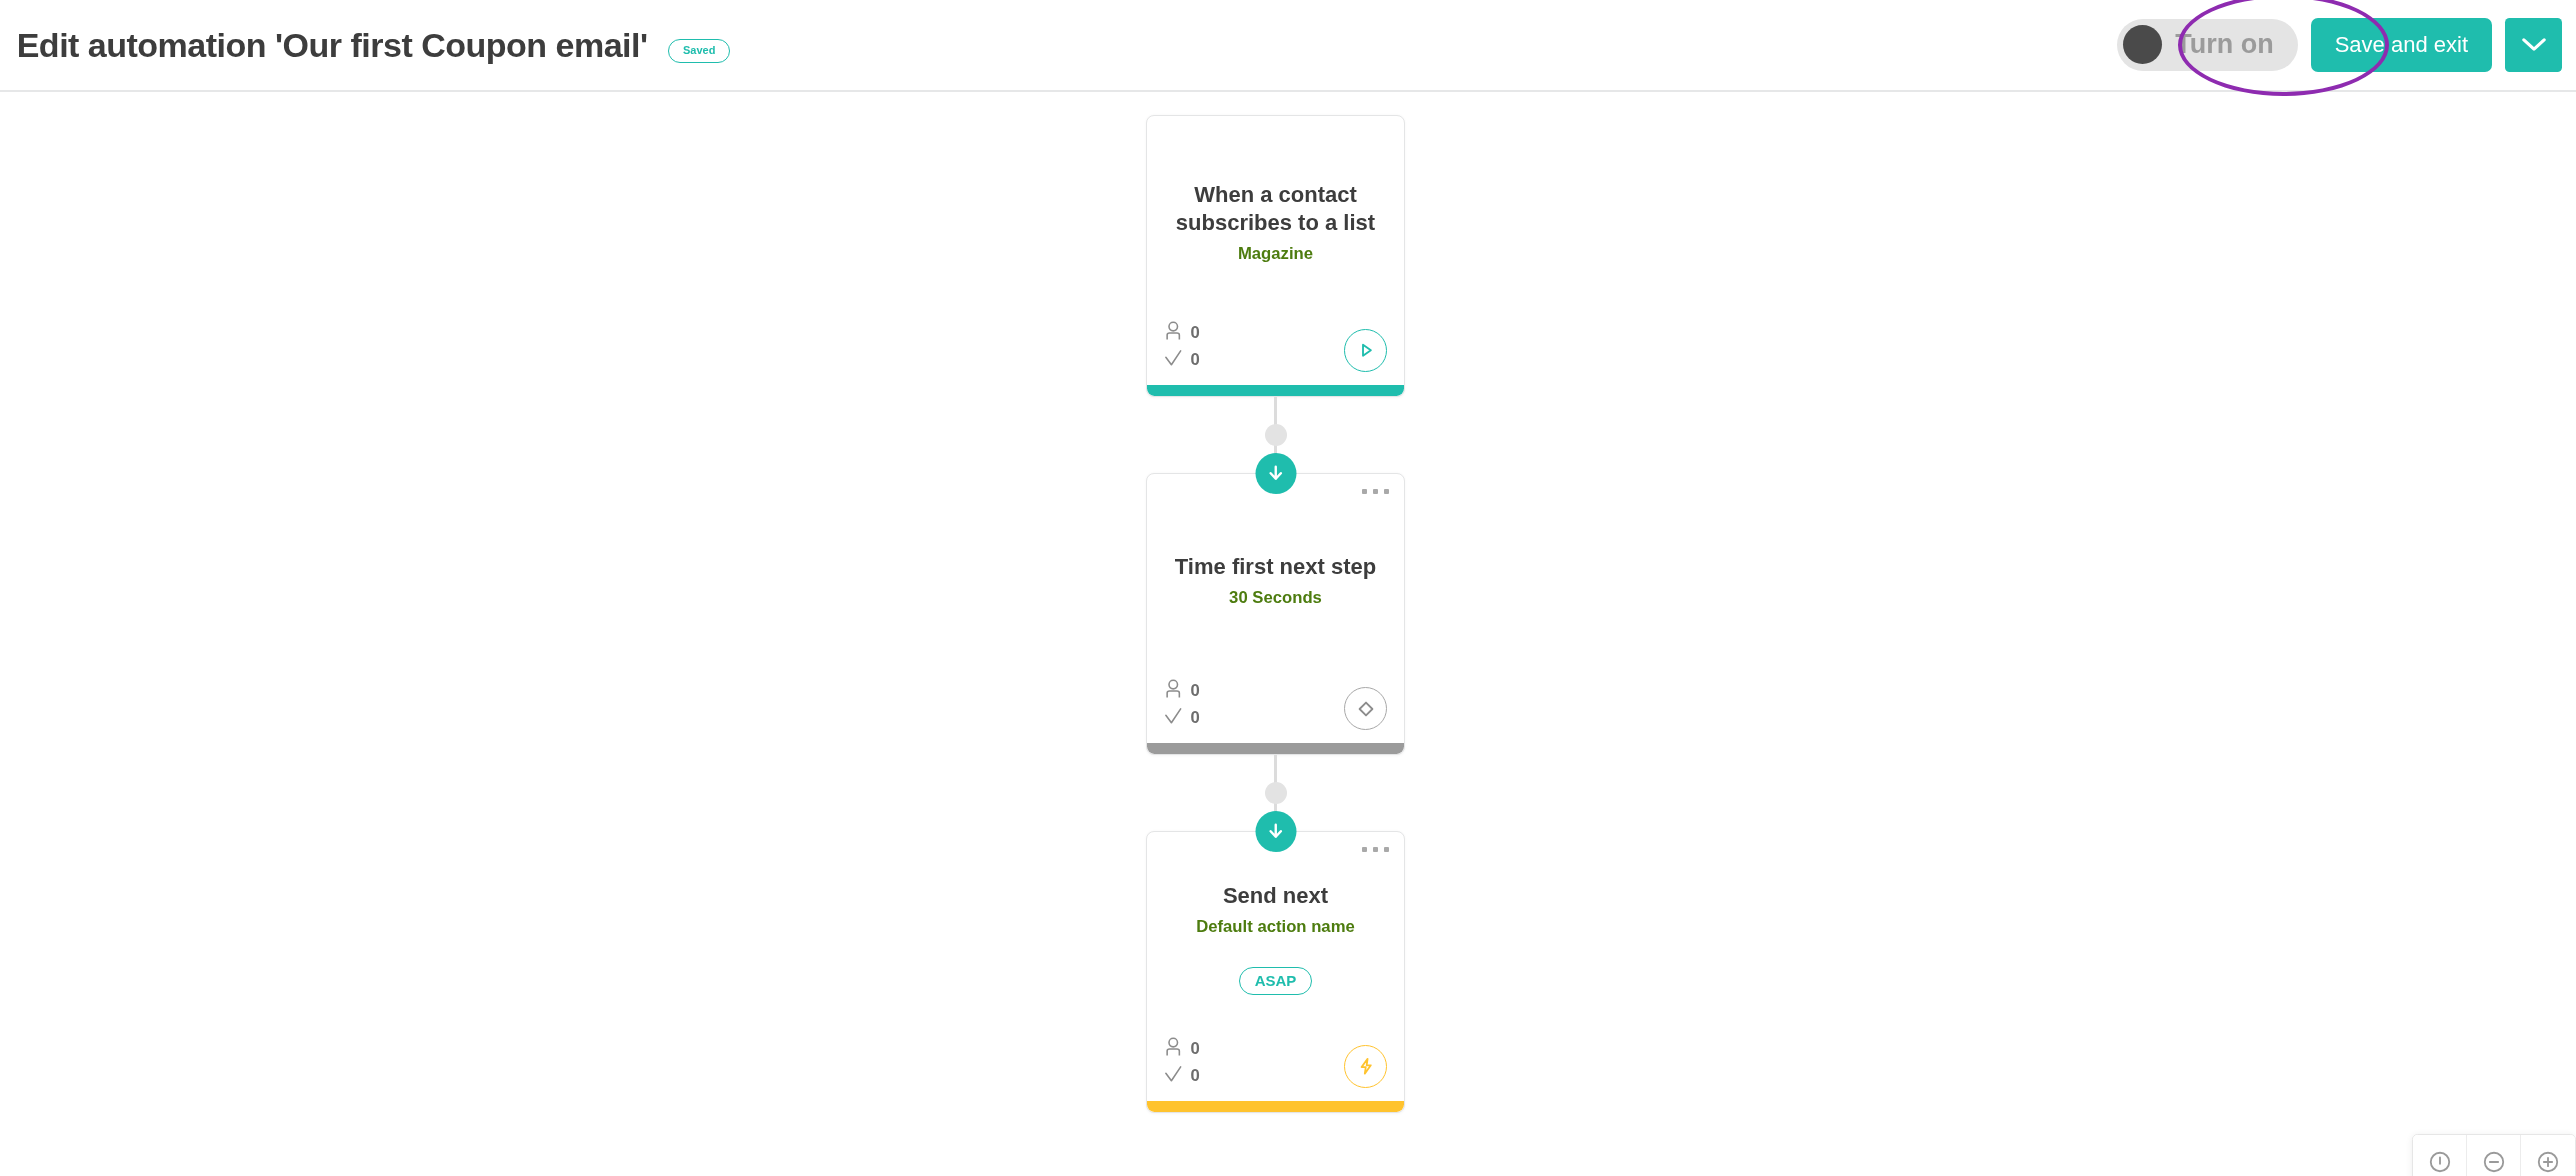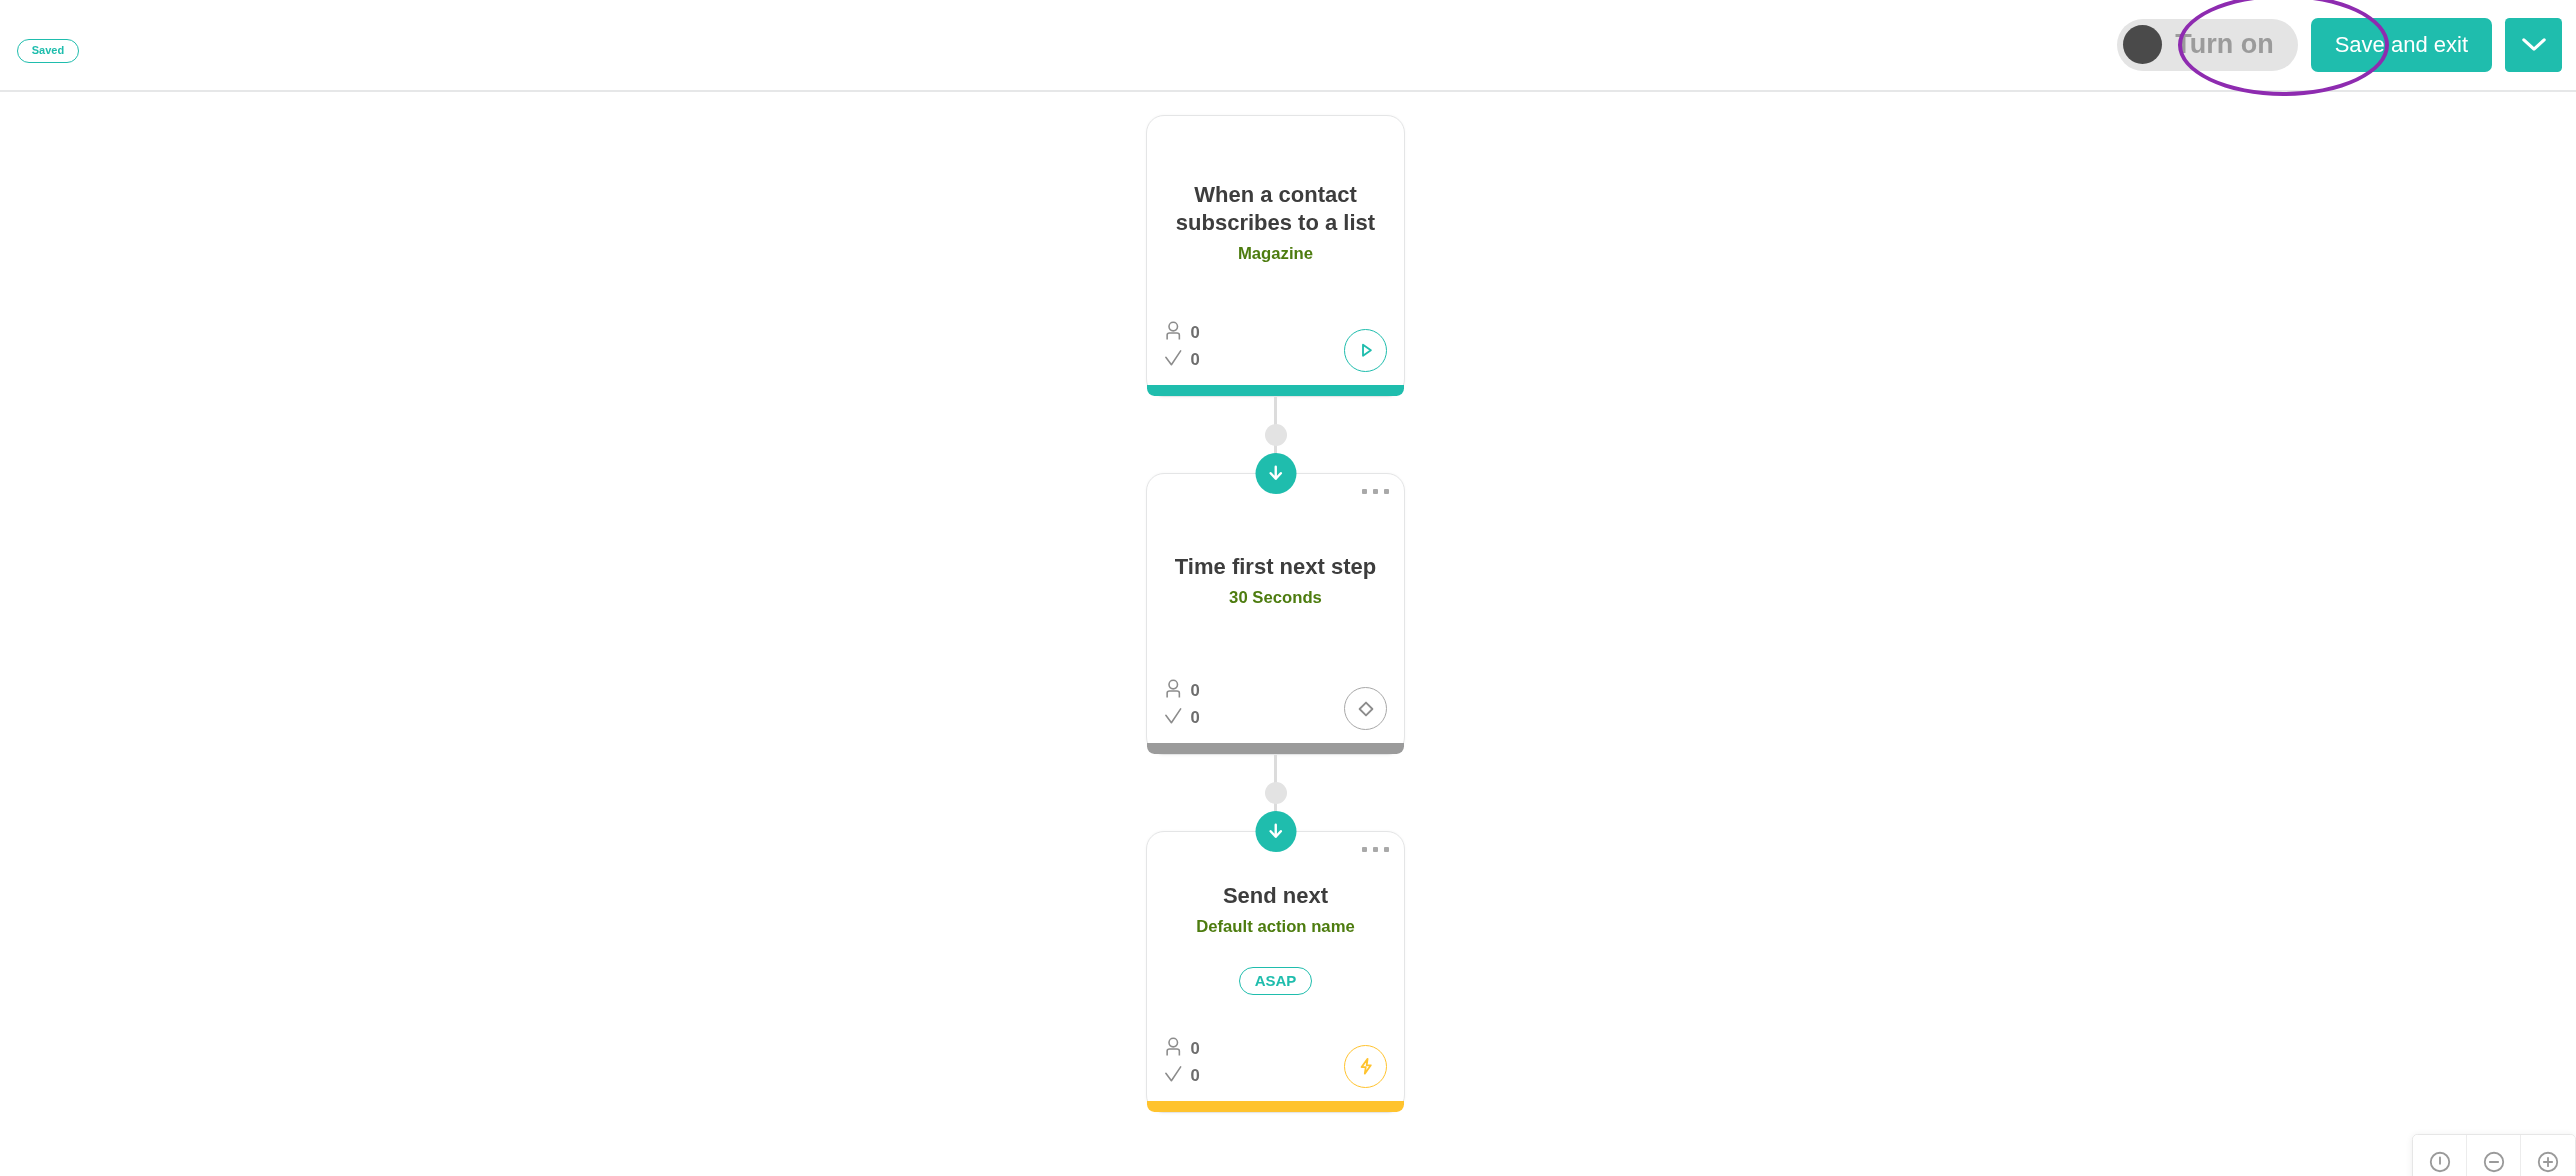--- a/index.html
+++ b/index.html
@@ -132,21 +132,21 @@
     top: 23px;
     width: 259px;
   }
 
   
   .card {
     position: relative;
     width: 259px;
     background: #ffffff;
     border: 1.9px solid #e4e5e6;
-    border-radius: 18px;
+    border-radius: 8px;
     box-shadow: 0 0.9px 2.8px rgba(0,0,0,0.04);
   }
   .card-body {
     position: relative;
     height: 269px;
     padding: 20.4px 16.7px 0;
     display: flex;
     flex-direction: column;
     align-items: center;
   }
@@ -288,20 +288,21 @@
     background: #ffffff;
     cursor: pointer;
   }
   .zoom-btn:last-child { border-right: none; }
 </style>
 </head>
 <body>
 
 <div class="header">
   <div class="header-left">
+    <div class="page-title">Edit automation 'Our first Coupon email'</div>
     <div class="saved-badge">Saved</div>
   </div>
 
   <div class="header-right">
     <div class="toggle-wrap">
       <div class="toggle-knob"></div>
       <div class="toggle-label">Turn on</div>
     </div>
     <button class="btn-primary">Save and exit</button>
     <button class="btn-caret">

